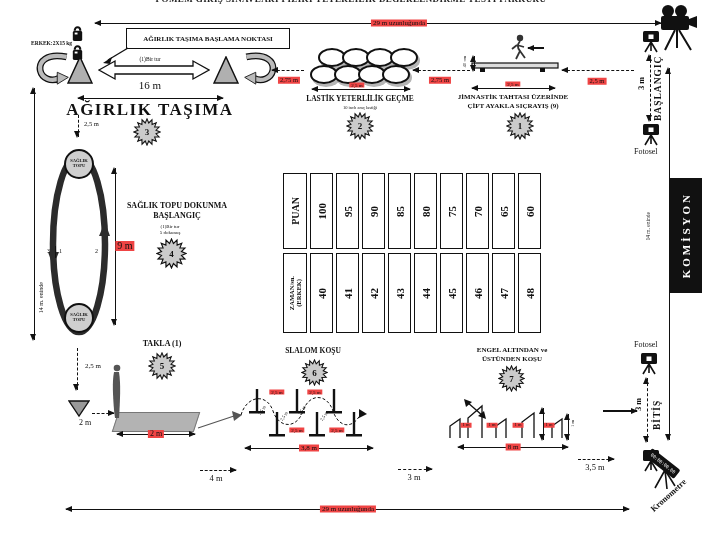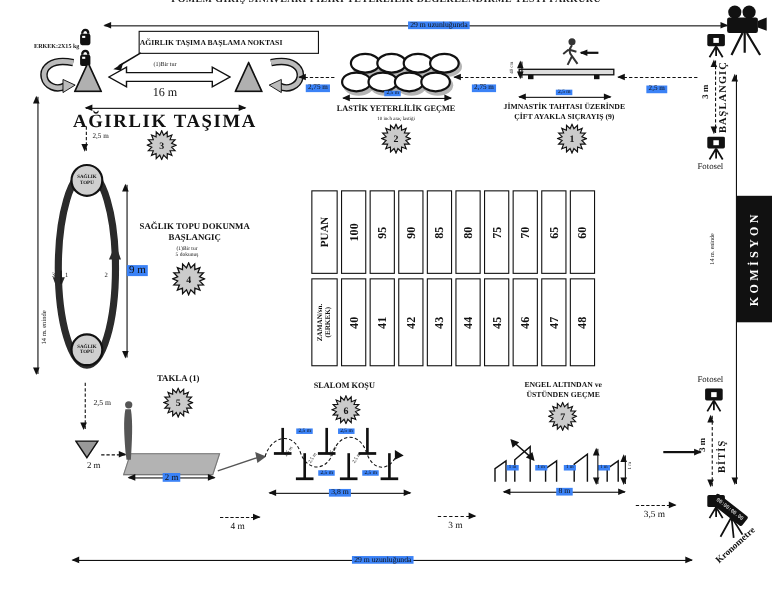--- a/index.html
+++ b/index.html
@@ -1,21 +1,21 @@
 <!DOCTYPE html>
 <html><head>
 <meta charset="utf-8">
 <style>
   html,body{margin:0;padding:0;background:#fff}
   #stage{position:relative;width:702px;height:535px;background:#fff;overflow:hidden;
          font-family:"Liberation Serif",serif;color:#111}
   .abs{position:absolute}
   .lbl{position:absolute;white-space:nowrap;line-height:1.05}
   .b{font-weight:bold}
-  .dim{position:absolute;transform:translate(-50%,-50%);background:#3b82f6;padding:0 2px;
+  .dim{position:absolute;transform:translate(-50%,-50%);background:#ef4444;padding:0 2px;
        white-space:nowrap;line-height:1}
   .rot{writing-mode:vertical-rl;transform:rotate(180deg);text-align:center}
   .hline{position:absolute;height:0;border-top:1.3px solid #111}
   .vline{position:absolute;width:0;border-left:1.3px solid #111}
   .hdash{border-top-style:dashed}
   .vdash{border-left-style:dashed}
   .thick{border-top-width:2px}
   .al::before{content:"";position:absolute;left:-1px;top:-4.4px;width:0;height:0;border-style:solid;
       border-width:3.5px 7px 3.5px 0;border-color:transparent #111 transparent transparent}
   .ar::after{content:"";position:absolute;right:-1px;top:-4.4px;width:0;height:0;border-style:solid;
@@ -81,21 +81,21 @@
   <div class="lbl b" style="left:31px;top:41px;font-size:5.5px">ERKEK:2X15 kg</div>
   <div class="abs" style="left:70px;top:25px">
     <svg width="15" height="18">
         <use href="#kbell"></use>
       </svg></div>
   <div class="abs" style="left:70px;top:44px">
     <svg width="15" height="18">
         <use href="#kbell"></use>
       </svg></div>
 
-  <div class="abs" style="left:126px;top:28px;width:162px;height:19px;border:1.2px solid #111;display:flex;align-items:center;">
+  <div class="abs" style="left:126px;top:28px;width:162px;height:19px;border:1.2px solid #111;display:flex;align-items:center;justify-content:center">
     <span class="b" style="font-size:7px">AĞIRLIK TAŞIMA BAŞLAMA NOKTASI</span>
   </div>
   <svg class="abs" style="left:100px;top:46px" width="32" height="20">
     <line x1="28" y1="2" x2="8" y2="14" stroke="#111" stroke-width="1.4"></line>
     <polygon points="3,17 12,11 10,18" fill="#111"></polygon>
   </svg>
 
   <svg class="abs" style="left:36px;top:50px" width="34" height="36" viewBox="0 0 40 40">
     <path d="M36,7 C12,2 3,13 5,23 C7,32 18,37 27,32" stroke="#111" stroke-width="8" fill="none"></path>
     <path d="M36,7 C12,2 3,13 5,23 C7,32 18,37 27,32" stroke="#bbb" stroke-width="5" fill="none"></path>
@@ -398,21 +398,21 @@
   <div class="dim" style="left:466px;top:425px;font-size:4.5px">1 m</div>
   <div class="dim" style="left:492px;top:425px;font-size:4.5px">1 m</div>
   <div class="dim" style="left:518px;top:425px;font-size:4.5px">1 m</div>
   <div class="dim" style="left:549px;top:425px;font-size:4.5px">1 m</div>
   <div class="vline au ad" style="left:543px;top:408px;height:32px"></div>
   <div class="vline au ad" style="left:568px;top:414px;height:26px"></div>
   <div class="lbl rot" style="left:571px;top:420px;font-size:4.5px">1 m</div>
   <div class="hline al ar" style="left:458px;top:447px;width:110px"></div>
   <div class="dim" style="left:513px;top:447px;font-size:7px">8 m</div>
   <div class="lbl b" style="left:512px;top:347px;transform:translateX(-50%);font-size:7px">ENGEL ALTINDAN ve</div>
-  <div class="lbl b" style="left:512px;top:355.5px;transform:translateX(-50%);font-size:7px">ÜSTÜNDEN GEÇME</div>
+  <div class="lbl b" style="left:512px;top:355.5px;transform:translateX(-50%);font-size:7px">ÜSTÜNDEN KOŞU</div>
   <div class="star" style="left:498px;top:365px;width:27px;height:27px">
     <svg width="27" height="27">
         <use href="#star16"></use>
       </svg>
     <span class="n">7</span>
   </div>
 
   <div class="hline hdash ar" style="left:200px;top:470px;width:36px"></div>
   <div class="lbl" style="left:216px;top:474px;transform:translateX(-50%);font-size:8.5px">4 m</div>
   <div class="hline hdash ar" style="left:398px;top:469px;width:34px"></div>

